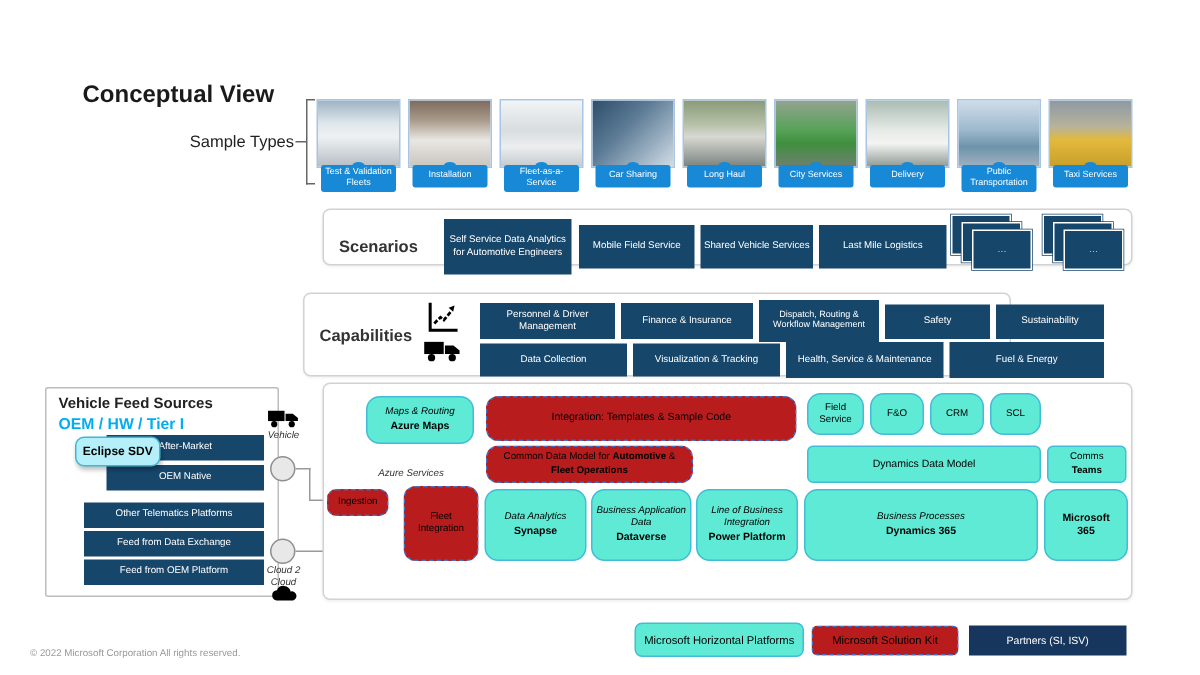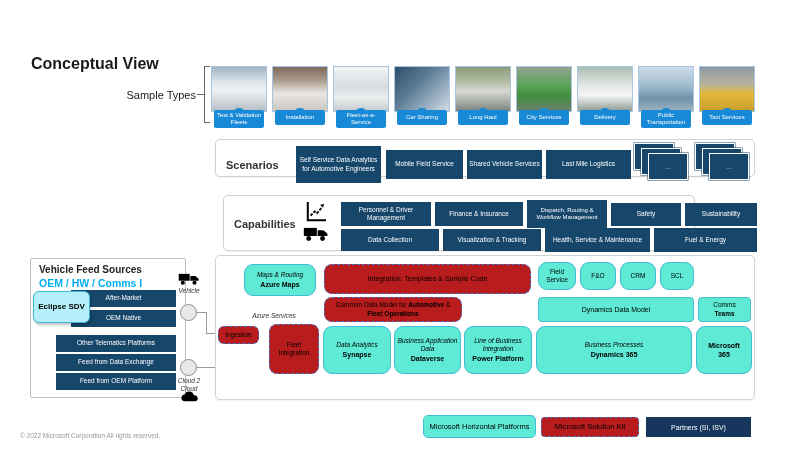--- a/index.html
+++ b/index.html
@@ -2,21 +2,21 @@
 <html><head>
 <meta charset="utf-8">
 <style>
   * { margin:0; padding:0; box-sizing:border-box; }
   html,body { background:#fff; }
   body { font-family:"Liberation Sans","DejaVu Sans",sans-serif; }
   .stage { position:relative; width:800px; height:450px; background:#fff; overflow:hidden; }
   .abs { position:absolute; }
 
   .page-title { font-size:27px; font-weight:700; color:#0d0d0d; letter-spacing:-0.5px; }
-  .page-subtitle { font-size:16px; font-weight:700; color:#1a1a1a; }
+  .page-subtitle { font-size:16px; font-weight:700; color:#1a1a1a;margin-left:24px; }
 
   .sect-label { font-size:11px; font-weight:600; color:#333; }
 
   .panel { background:#fff; border:1px solid #d2d2d2; border-radius:5px; box-shadow:0 1px 2px rgba(0,0,0,0.06); }
 
   .photo { width:56px; height:46px; border:1px solid #a8c6e4; }
   .photo-row { display:flex; gap:5px; }
   .photo-item { width:56px; position:relative; }
   .photo-label { position:relative; margin:-2px auto 0; width:50px; min-height:15px; background:#1789d6;
     color:#fff; font-size:6px; line-height:1.2; text-align:center; padding:2px 1px; border-radius:2px;
@@ -125,21 +125,21 @@
       <div class="stack-card" style="left:7px; top:5px;"></div>
       <div class="stack-card" style="left:14px; top:10px;">...</div>
     </div>
     <div class="abs" style="left:479px; top:3px; width:55px; height:40px;">
       <div class="stack-card" style="left:0; top:0;"></div>
       <div class="stack-card" style="left:7px; top:5px;"></div>
       <div class="stack-card" style="left:14px; top:10px;">...</div>
     </div>
   </div>
 
-  <div class="abs panel" style="left:223px; top:195px; width:472px; height:56px;">
+  <div class="abs panel" style="left:202px; top:195px; width:472px; height:56px;">
     <div class="abs sect-label" style="left:10px; top:22px;">Capabilities</div>
     <span class="abs" style="left:81px; top:5px;">
       <svg width="22" height="21" viewBox="0 0 24 23">
         <path d="M3 1v20h20" stroke="#000" stroke-width="2.2" fill="none"></path>
         <path d="M6 16l4.5-4.5 2.5 2 5.5-6.5" stroke="#000" stroke-width="2" fill="none" stroke-dasharray="3.2 1.4"></path>
         <path d="M16.5 4.5l4.3-1.6-1 4.5z" fill="#000"></path>
       </svg>
     </span>
     <span class="abs" style="left:79px; top:30px;">
       <svg width="26" height="16" viewBox="0 0 32 19">
@@ -159,27 +159,27 @@
     <div class="abs" style="left:117px; top:32px; width:416px; height:24px; display:flex; gap:4px; align-items:center;">
       <div class="navy-box" style="width:98px; height:22px;">Data Collection</div>
       <div class="navy-box" style="width:98px; height:22px;">Visualization  &amp;  Tracking</div>
       <div class="navy-box" style="width:105px; height:24px;">Health, Service &amp; Maintenance</div>
       <div class="navy-box" style="width:103px; height:24px;">Fuel  &amp;  Energy</div>
     </div>
   </div>
 
   <div class="abs" style="left:30px; top:258px; width:156px; height:140px; background:#fff; border:1px solid #bdbdbd; border-radius:2px;">
     <div class="abs vds-title" style="left:8px; top:5px;">Vehicle Feed Sources</div>
-    <div class="abs vds-sub" style="left:8px; top:18px;">OEM / HW / Comms I</div>
+    <div class="abs vds-sub" style="left:8px; top:18px;">OEM / HW / Tier I</div>
     <div class="abs navy-box" style="left:40px; top:31px; width:105px; height:17px;">After-Market</div>
     <div class="abs navy-box" style="left:40px; top:51px; width:105px; height:17px;">OEM Native</div>
     <div class="abs navy-box" style="left:25px; top:76px; width:120px; height:17px;">Other Telematics  Platforms</div>
     <div class="abs navy-box" style="left:25px; top:95px; width:120px; height:17px;">Feed from Data  Exchange</div>
     <div class="abs navy-box" style="left:25px; top:114px; width:120px; height:17px;">Feed from  OEM Platform</div>
-    <div class="abs eclipse" style="left:2px; top:32px; width:57px; height:32px;text-align:right;">Eclipse SDV</div>
+    <div class="abs eclipse" style="left:19px; top:32px; width:57px; height:20px;text-align:right;">Eclipse SDV</div>
   </div>
 
   <span class="abs" style="left:178px; top:272px;">
     <svg width="22" height="14" viewBox="0 0 32 19">
       <rect x="1" y="2" width="16" height="10" fill="#000"></rect>
       <path d="M18 5h7l5 4v3H18z" fill="#000"></path>
       <circle cx="7" cy="15" r="3" fill="#000"></circle>
       <circle cx="24" cy="15" r="3" fill="#000"></circle>
     </svg>
   </span>

